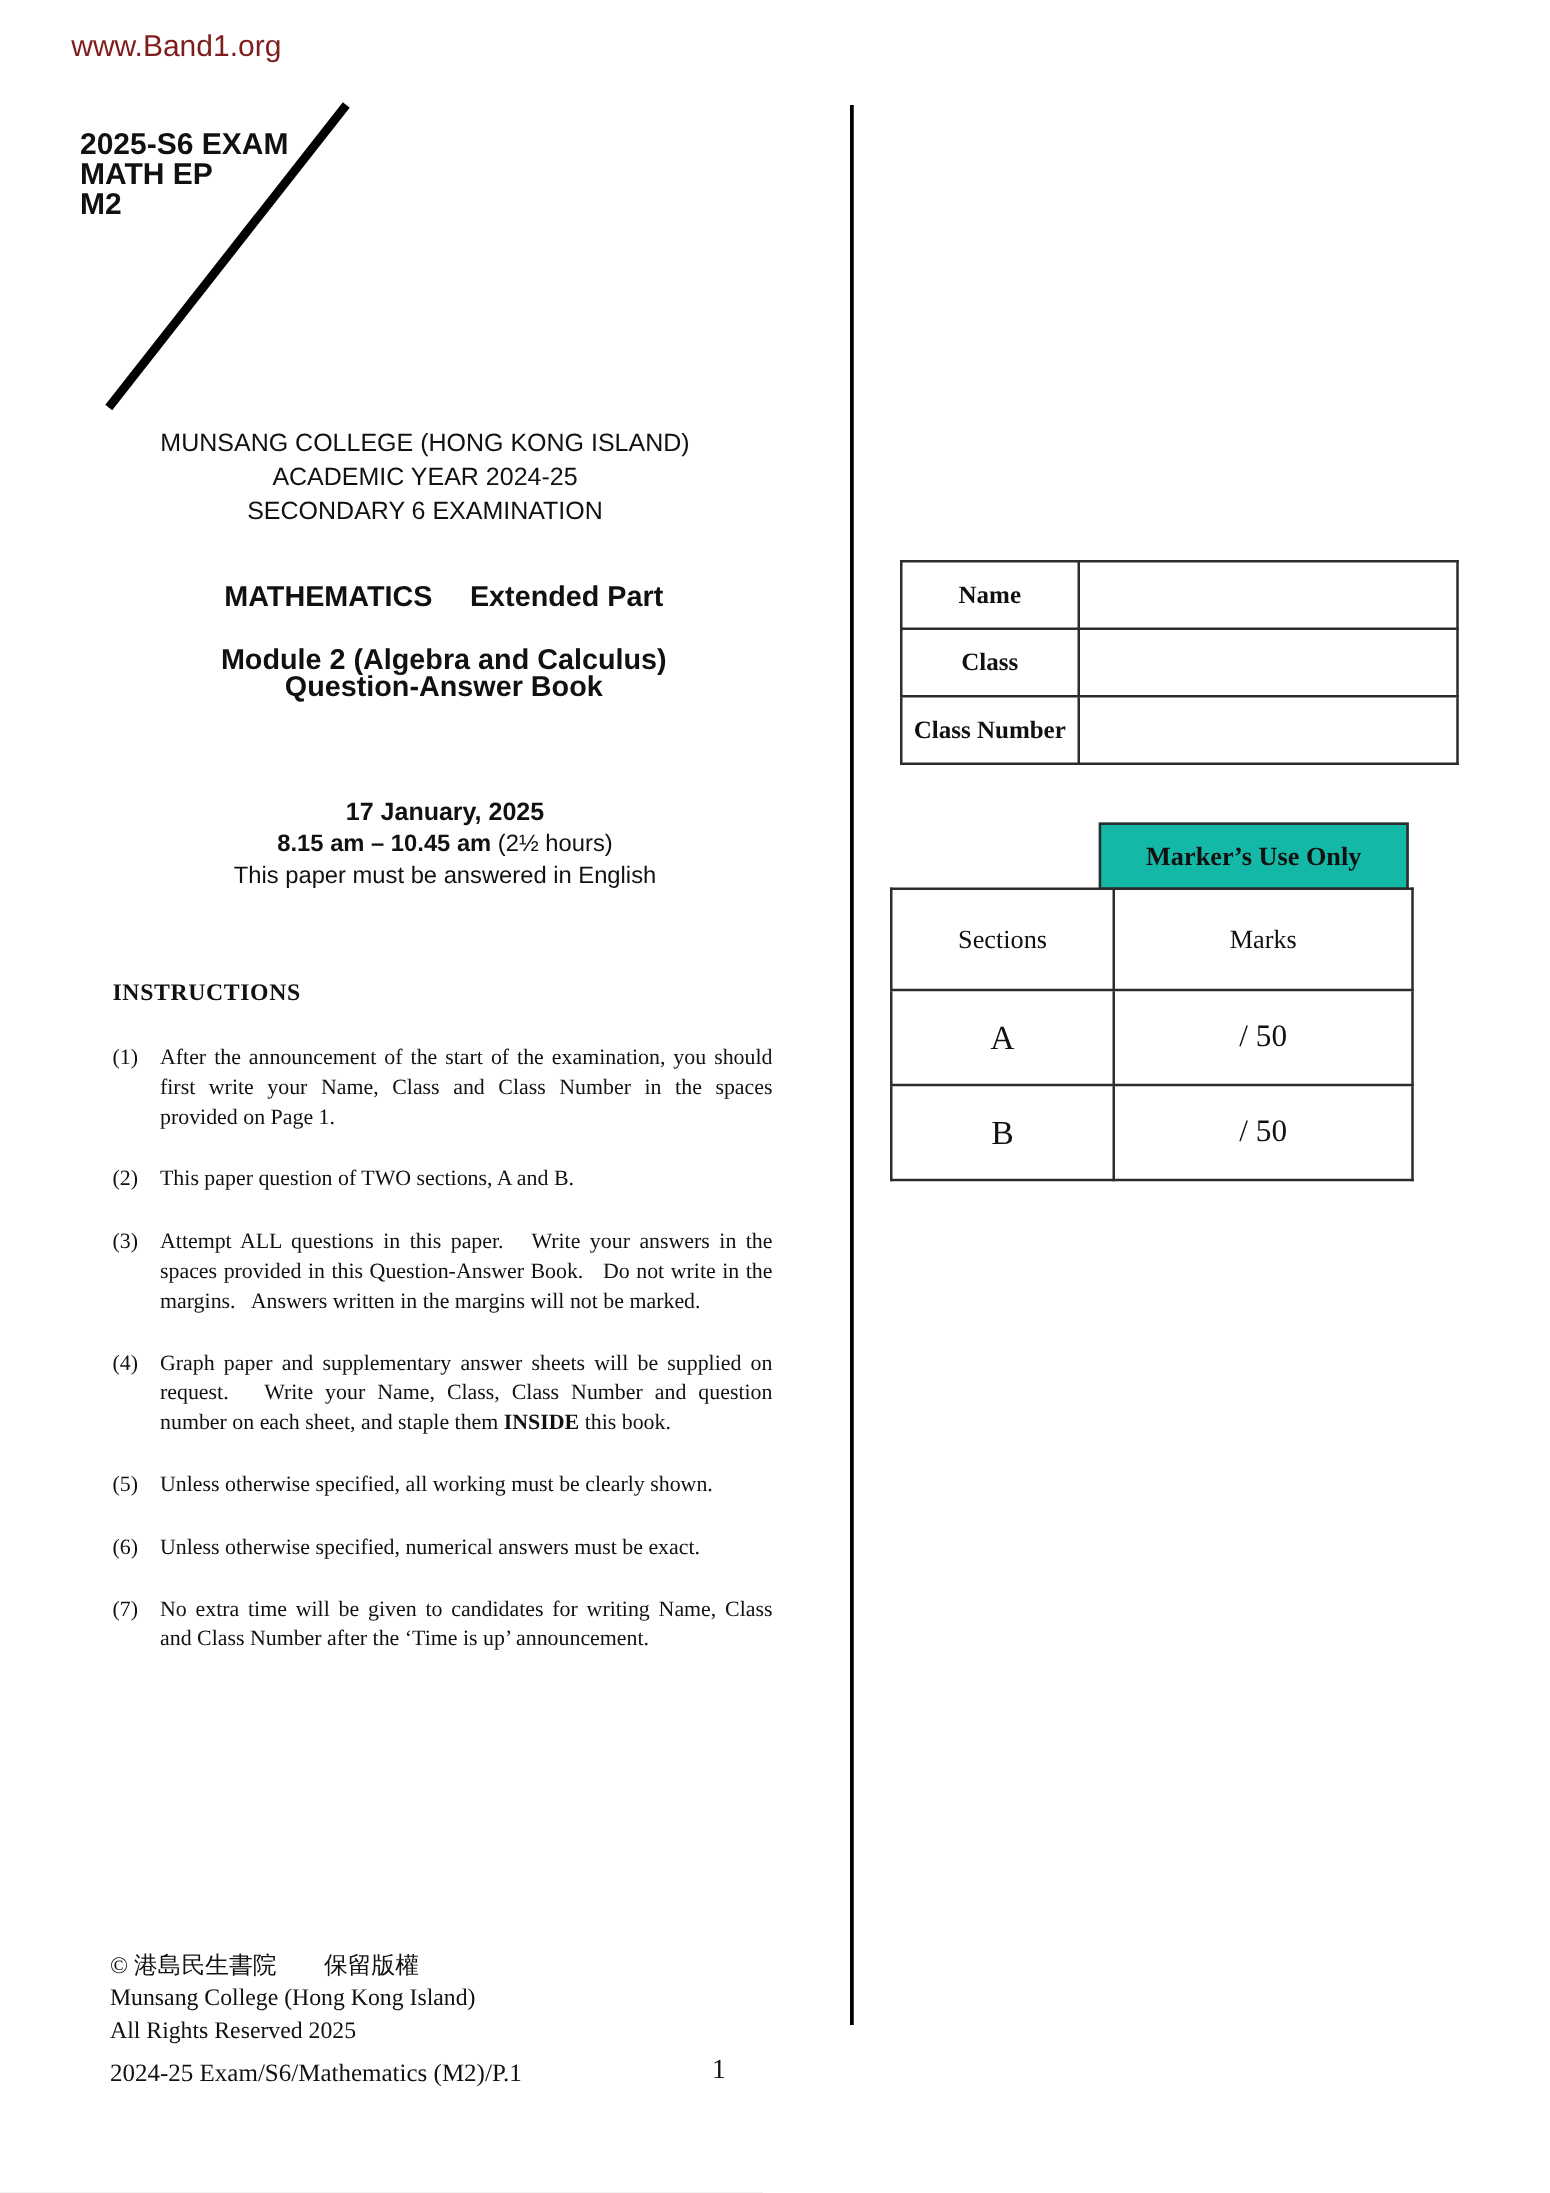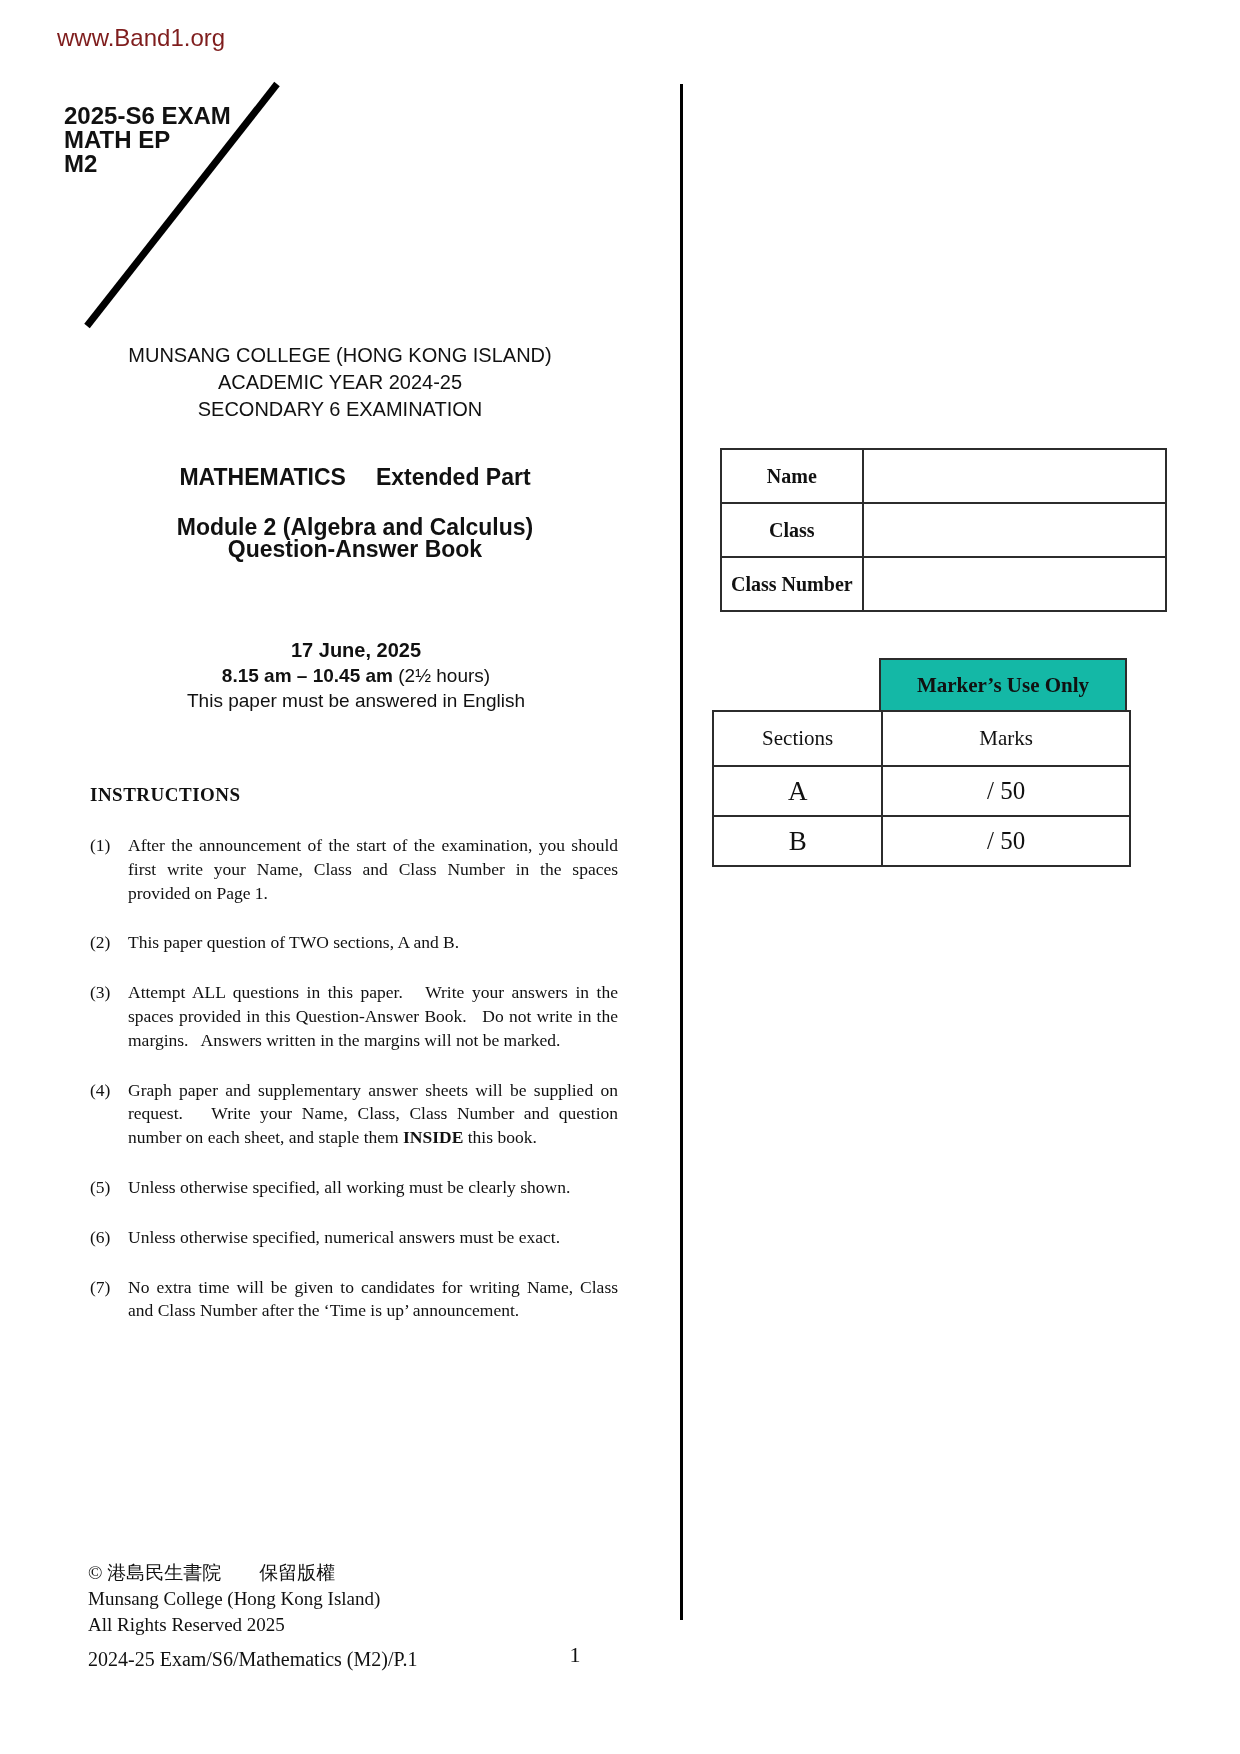--- a/index.html
+++ b/index.html
@@ -56,21 +56,21 @@
   
   .student-table { left:720px; top:448px; width:447px; border-collapse:collapse; }
   .student-table td { border:2px solid #2c2c2c; height:52px; padding:0; }
   .student-table td.lbl { width:140px; text-align:center; font-weight:bold; font-size:20px; font-family:"Liberation Serif", serif; }
   .student-table td.val { width:303px; background:#fff; }
 
   
   .marker-header { left:879px; top:658px; width:248px; height:54px; border:2px solid #2c2c2c; box-sizing:border-box;
                    display:flex; align-items:center; justify-content:center; font-weight:bold; font-size:21px; background:#14b8a6; }
   .marker-table { left:712px; top:710px; width:419px; border-collapse:collapse; }
-  .marker-table td { border:2px solid #2c2c2c; padding:1px; text-align:center; vertical-align:middle; font-family:"Liberation Serif", serif; }
+  .marker-table td { border:2px solid #2c2c2c; padding:14px; text-align:center; vertical-align:middle; font-family:"Liberation Serif", serif; }
   .marker-table td.c1 { width:168px; }
   .marker-table td.c2 { width:249px; }
   .mk-head td { height:51px; font-size:21px; }
   .mk-row td  { height:46px; }
   .mk-row .sec { font-size:27px; }
   .mk-row .mks { font-size:25px; }
   .mk-total td { height:92px; }
   .mk-total .sec { font-size:30px; font-weight:bold; }
   .mk-total .mks { font-size:32px; }
 </style>
@@ -98,21 +98,21 @@
     <div>ACADEMIC YEAR 2024-25</div>
     <div>SECONDARY 6 EXAMINATION</div>
   </div>
 
   <div class="abs sans title-line title-1">
     <span>MATHEMATICS</span><span class="gap"></span><span>Extended Part</span>
   </div>
   <div class="abs sans title-line title-2">Module 2 (Algebra and Calculus)</div>
   <div class="abs sans title-line title-3">Question-Answer Book</div>
 
-  <div class="abs sans session sess-date">17 June, 2025</div>
+  <div class="abs sans session sess-date">17 January, 2025</div>
   <div class="abs sans session sess-time">
     <span class="b">8.15 am – 10.45 am</span>
     <span>(2½ hours)</span>
   </div>
   <div class="abs sans session sess-lang">This paper must be answered in English</div>
 
   <div class="abs serif ins-heading">INSTRUCTIONS</div>
 
   <div class="abs serif ins-list">
     <div class="ins-item">

